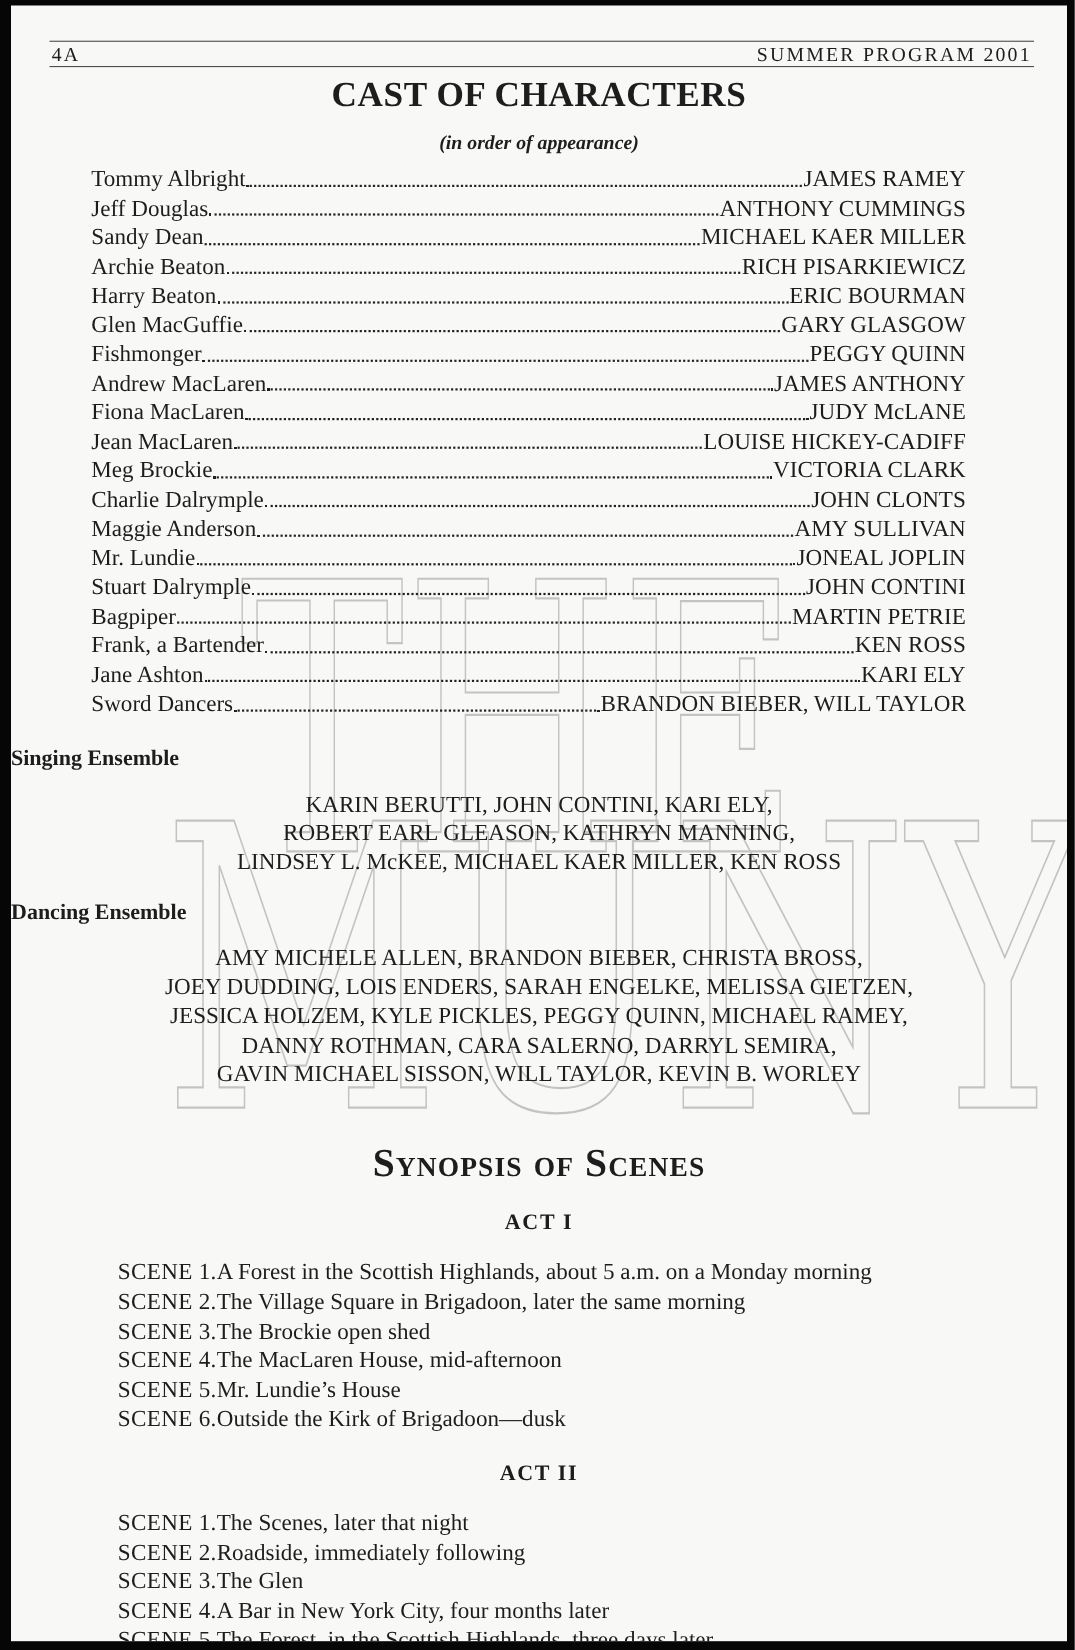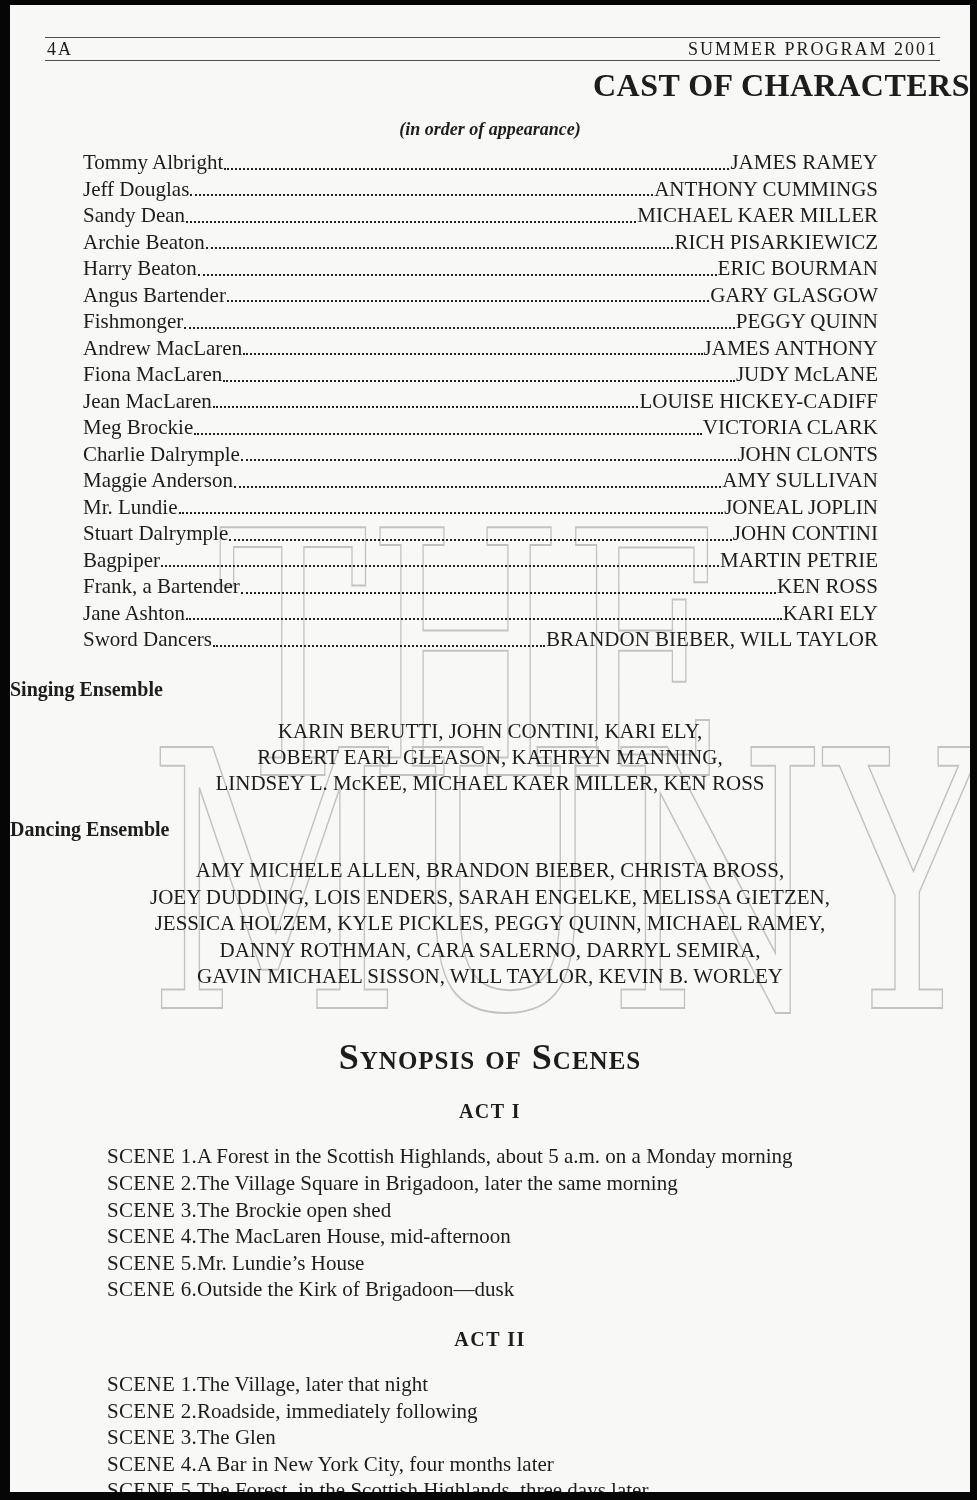--- a/index.html
+++ b/index.html
@@ -40,21 +40,21 @@
     padding: 3px 2px 2px;
     display: flex;
     justify-content: space-between;
     align-items: baseline;
     font-size: 18px;
     letter-spacing: 2px;
     line-height: 17px;
   }
   
   .cast-title {
-    text-align: right;
+    text-align: center;
     font-size: 32px; font-weight: 700;
     letter-spacing: 0.5px;
     line-height: 30px;
     margin-top: 9px;
   }
   .cast-subtitle {
     text-align: center;
     font-size: 18px; font-weight: 700; font-style: italic;
     line-height: 16px;
   }
@@ -156,21 +156,21 @@
           <span>Archie Beaton</span>
           <span class="leader"></span>
           <span>RICH PISARKIEWICZ</span>
         </div>
       <div class="cast-row">
           <span>Harry Beaton</span>
           <span class="leader"></span>
           <span>ERIC BOURMAN</span>
         </div>
       <div class="cast-row">
-          <span>Angus Bartender</span>
+          <span>Glen MacGuffie</span>
           <span class="leader"></span>
           <span>GARY GLASGOW</span>
         </div>
       <div class="cast-row">
           <span>Fishmonger</span>
           <span class="leader"></span>
           <span>PEGGY QUINN</span>
         </div>
       <div class="cast-row">
           <span>Andrew MacLaren</span>
@@ -285,21 +285,21 @@
               <span>Outside the Kirk of Brigadoon—dusk</span>
             </div>
         </div>
       </div>
 
       <div class="act act2">
         <h3 class="act-title act2-title">ACT II</h3>
         <div class="scene-list">
           <div class="scene-row">
               <span class="scene-label">SCENE 1.</span>
-              <span>The Village, later that night</span>
+              <span>The Scenes, later that night</span>
             </div>
           <div class="scene-row">
               <span class="scene-label">SCENE 2.</span>
               <span>Roadside, immediately following</span>
             </div>
           <div class="scene-row">
               <span class="scene-label">SCENE 3.</span>
               <span>The Glen</span>
             </div>
           <div class="scene-row">

